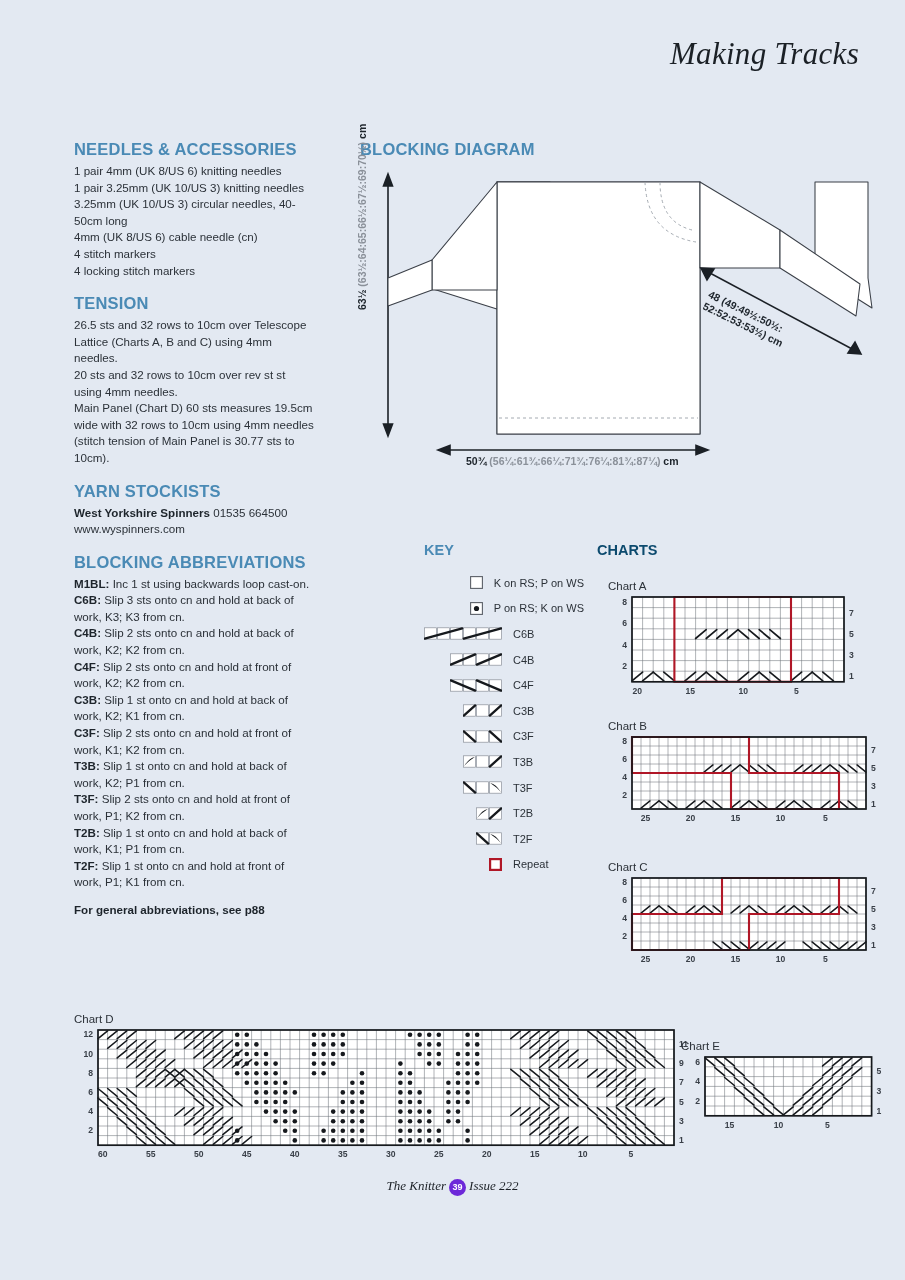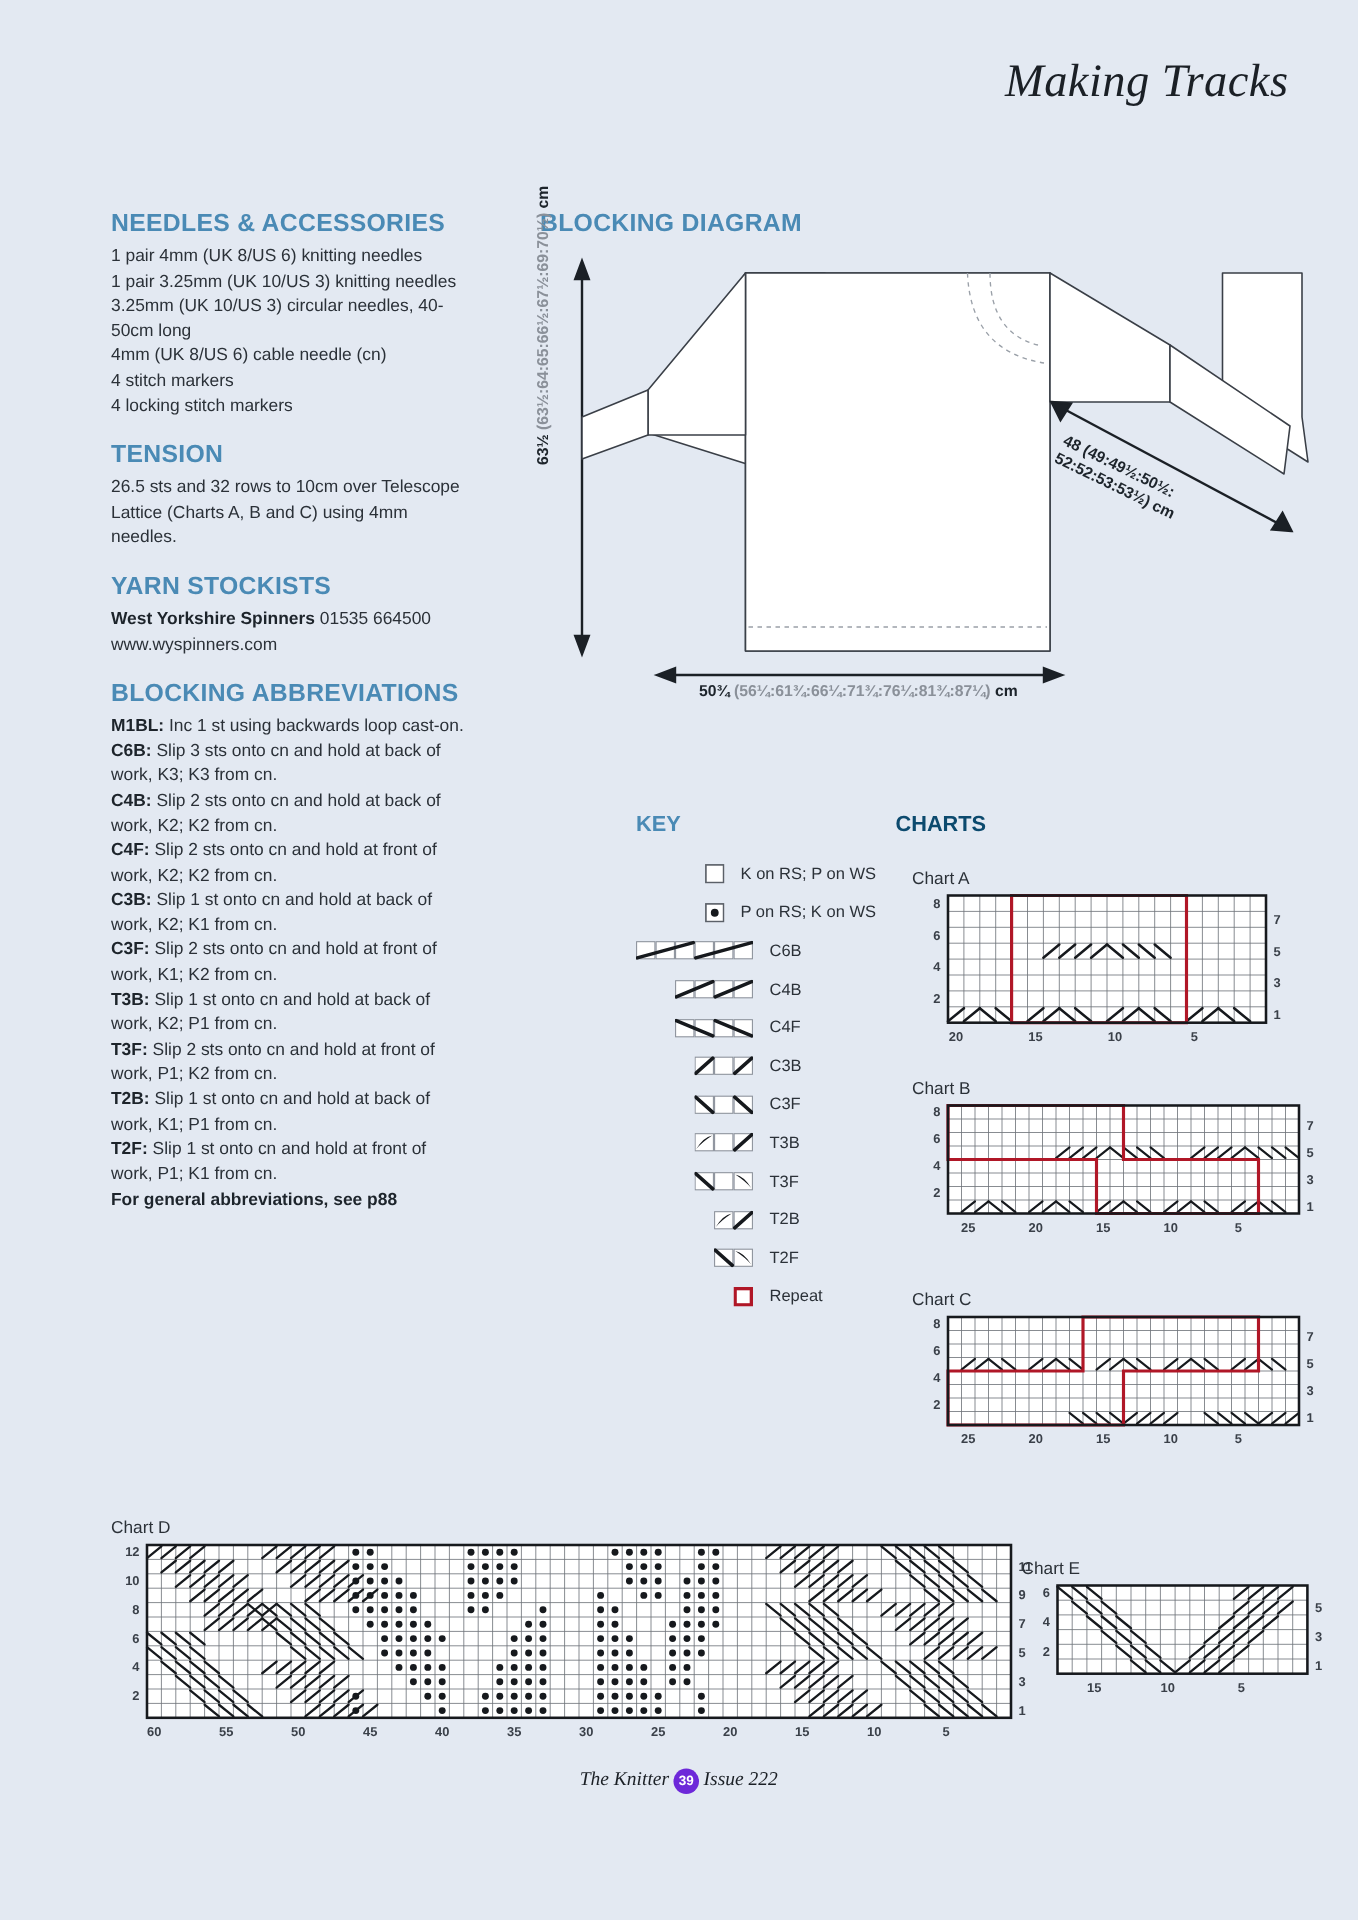--- a/index.html
+++ b/index.html
@@ -92,20 +92,22 @@
         <div>4mm (UK 8/US 6) cable needle (cn)</div>
         <div>4 stitch markers</div>
         <div>4 locking stitch markers</div>
       </div>
     </div>
 
     <div class="blk">
       <div class="sec-h">TENSION</div>
       <div class="body-txt">
         <div>26.5 sts and 32 rows to 10cm over Telescope Lattice (Charts A, B and C) using 4mm needles.</div>
+        <div>20 sts and 32 rows to 10cm over rev st st using 4mm needles.</div>
+        <div>Main Panel (Chart D) 60 sts measures 19.5cm wide with 32 rows to 10cm using 4mm needles (stitch tension of Main Panel is 30.77 sts to 10cm).</div>
       </div>
     </div>
 
     <div class="blk">
       <div class="sec-h">YARN STOCKISTS</div>
       <div class="body-txt">
         <div>
           <b>West Yorkshire Spinners</b>
           <span>01535 664500</span>
         </div>
@@ -120,21 +122,21 @@
           <div><b>C6B:</b> Slip 3 sts onto cn and hold at back of work, K3; K3 from cn.</div>
           <div><b>C4B:</b> Slip 2 sts onto cn and hold at back of work, K2; K2 from cn.</div>
           <div><b>C4F:</b> Slip 2 sts onto cn and hold at front of work, K2; K2 from cn.</div>
           <div><b>C3B:</b> Slip 1 st onto cn and hold at back of work, K2; K1 from cn.</div>
           <div><b>C3F:</b> Slip 2 sts onto cn and hold at front of work, K1; K2 from cn.</div>
           <div><b>T3B:</b> Slip 1 st onto cn and hold at back of work, K2; P1 from cn.</div>
           <div><b>T3F:</b> Slip 2 sts onto cn and hold at front of work, P1; K2 from cn.</div>
           <div><b>T2B:</b> Slip 1 st onto cn and hold at back of work, K1; P1 from cn.</div>
           <div><b>T2F:</b> Slip 1 st onto cn and hold at front of work, P1; K1 from cn.</div>
         </div>
-      <div class="body-txt" style="margin-top:1px;">
+      <div class="body-txt" style="margin-top:11px;">
         <b>For general abbreviations, see p88</b>
       </div>
     </div>
 
   </div>
 
   <div class="colM-head">
     <div class="sec-h">BLOCKING DIAGRAM</div>
   </div>
 

